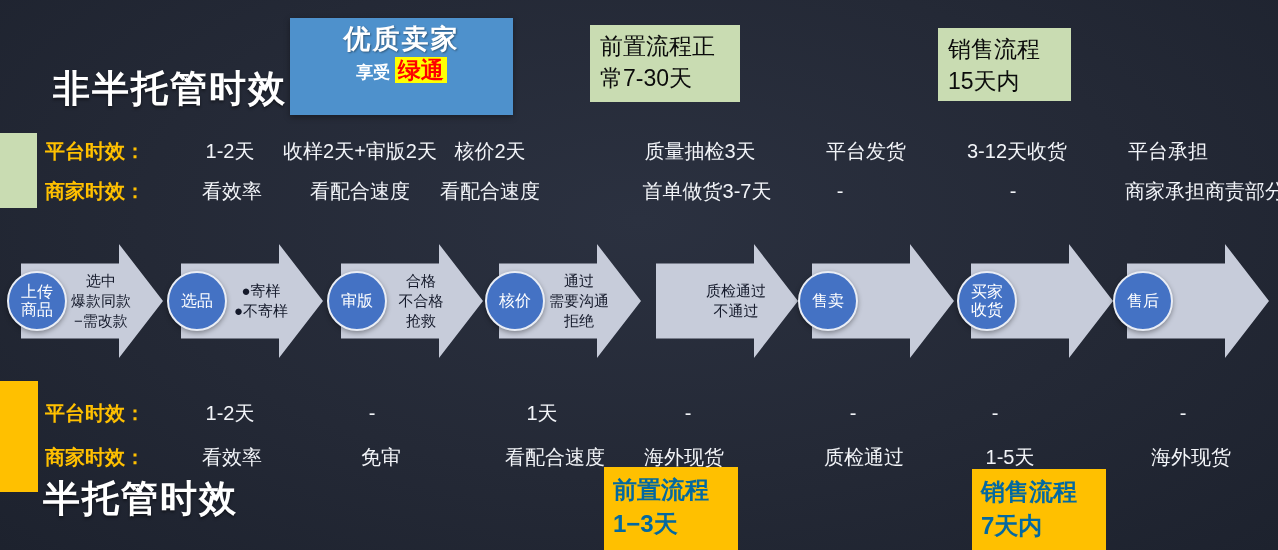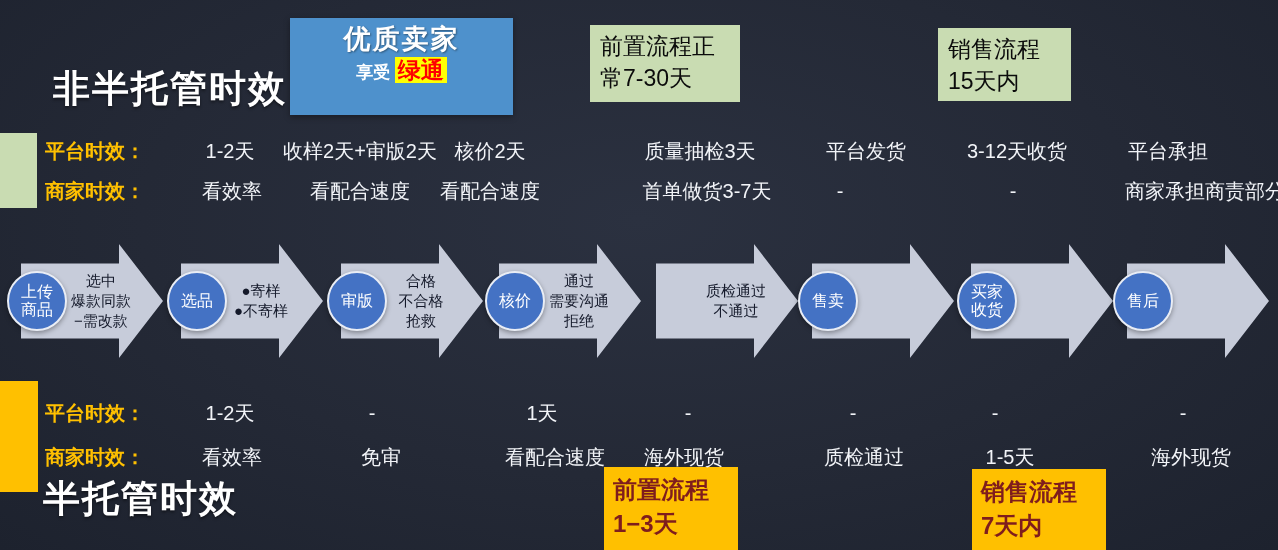--- a/index.html
+++ b/index.html
@@ -26,21 +26,21 @@
   .blue-box .l3 { line-height:24px; }
   .blue-box .small { font-size:17px; font-weight:bold; }
   .hl { color:#ff0000; background:#ffff00; font-weight:bold; padding:0 3px; }
   .hl-big { font-size:23px; }
   .hl-mid { font-size:20px; }
   
   .green-box { position:absolute; background:#c9dcb2; color:#0b0b0b; box-sizing:border-box; padding:5px 10px; line-height:1.4; }
   .green-pre { left:590px; top:25px; width:150px; height:77px; font-size:23px; }
   .green-sales { left:938px; top:28px; width:133px; height:73px; font-size:23px; }
   
-  .orange-box { position:absolute; background:#ffc000; color:#7f1d1d; font-weight:bold; box-sizing:border-box; padding:6px 9px; line-height:1.4; font-size:24px; }
+  .orange-box { position:absolute; background:#ffc000; color:#0369a1; font-weight:bold; box-sizing:border-box; padding:6px 9px; line-height:1.4; font-size:24px; }
   .orange-pre { left:604px; top:467px; width:134px; height:83px; }
   .orange-sales { left:972px; top:469px; width:134px; height:81px; }
   
   .row-label { position:absolute; left:45px; font-size:20px; font-weight:bold; color:#ffc000; white-space:nowrap; line-height:24px; }
   .cell { position:absolute; transform:translateX(-50%); white-space:nowrap; font-size:20px; color:#f2f4f8; line-height:24px; }
   
   .step { position:absolute; top:244px; width:142px; height:114px; }
   .step .arrow { position:absolute; left:0; top:0; width:100%; height:100%; background:#c7ccda;
     clip-path:polygon(0 17%, 69% 17%, 69% 0, 100% 50%, 69% 100%, 69% 83%, 0 83%); }
   .step .note { position:absolute; left:36px; top:0; width:88px; height:100%;

